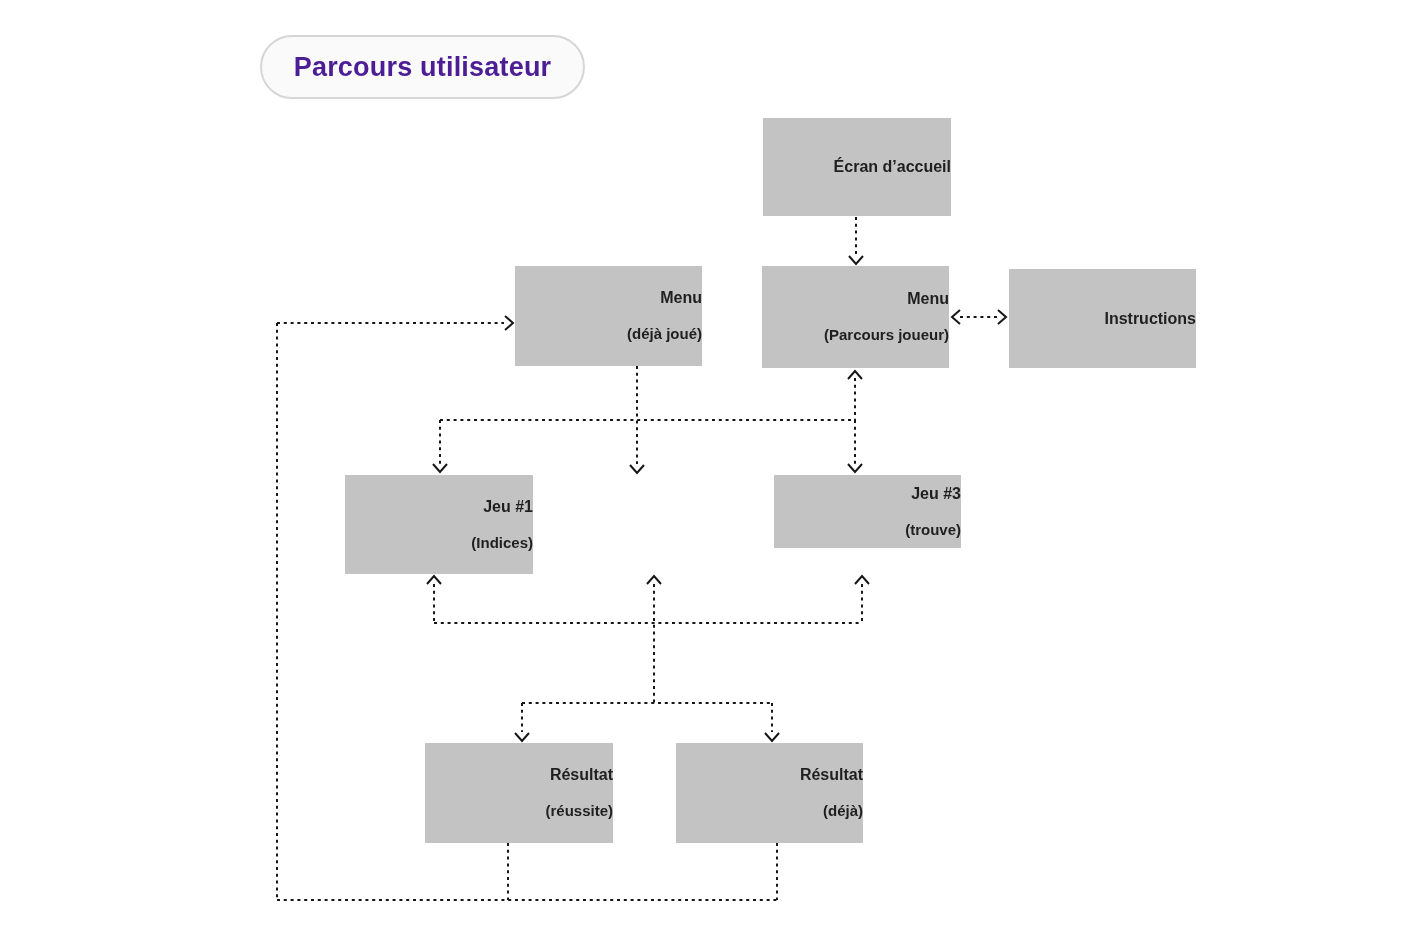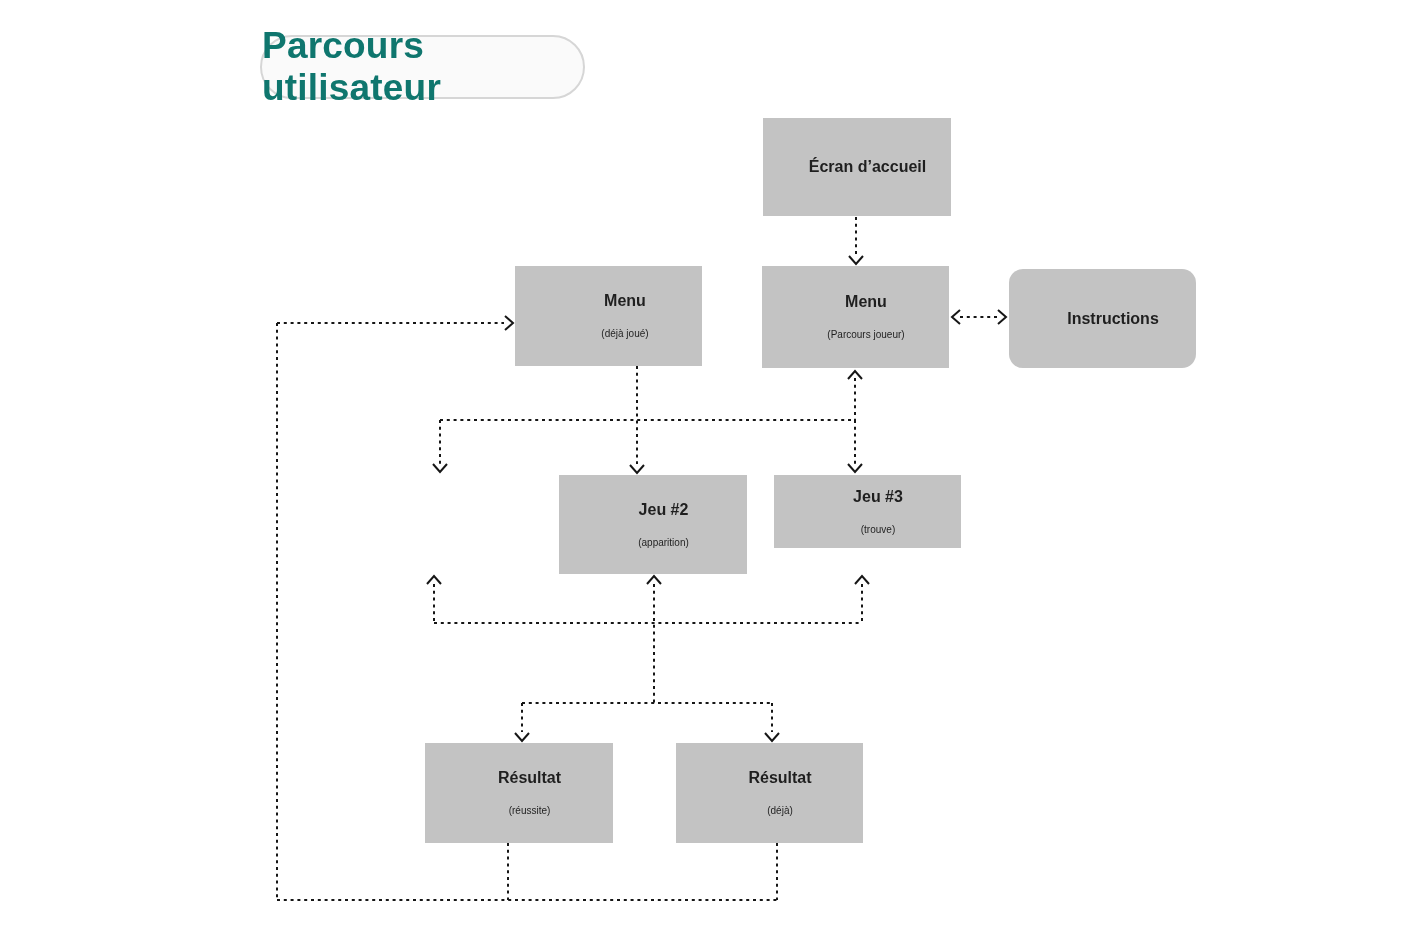--- a/index.html
+++ b/index.html
@@ -21,36 +21,36 @@
   .canvas{position:absolute;inset:0;width:1421px;height:931px;}
 
   .title-pill{
     position:absolute;left:260px;top:35px;width:325px;height:64px;
     background:var(--pill-bg);
     border:2px solid var(--pill-border);
     border-radius:32px;
     display:flex;align-items:center;justify-content:center;
   }
   .title-pill .title-text{
-    font-size:37px;font-weight:bold;color:#0f766e;letter-spacing:0.2px;
+    font-size:27px;font-weight:bold;color:#4c1d95;letter-spacing:0.2px;
   }
 
   .node{
     position:absolute;
     background:var(--node-fill);
-    display:flex;flex-direction:column;justify-content:center;align-items:center;
+    display:flex;flex-direction:column;justify-content:center;align-items:flex-end;
     color:var(--text);
   }
   .node .node-title{font-size:16px;font-weight:bold;line-height:1.2;}
-  .node .node-sub{font-size:10px;line-height:1.25;margin-top:18px;}
+  .node .node-sub{font-size:15px;line-height:1.25;margin-top:18px;font-weight:bold;}
 
   .pos-ecran        {left:763px;top:118px;width:188px;height:98px; padding-left:21px;}
   .pos-menu-dj      {left:515px;top:266px;width:187px;height:100px;padding-left:33px;}
   .pos-menu-nj      {left:762px;top:266px;width:187px;height:102px;padding-left:21px;}
-  .pos-instructions {left:1009px;top:269px;width:187px;height:99px;padding-left:21px;border-radius:14px;}
+  .pos-instructions {left:1009px;top:269px;width:187px;height:99px;padding-left:21px;}
   .pos-jeu1         {left:345px;top:475px;width:188px;height:99px; padding-left:21px;}
   .pos-jeu2         {left:559px;top:475px;width:188px;height:99px; padding-left:21px;}
   .pos-jeu3         {left:774px;top:475px;width:187px;height:73px; padding-left:21px;}
   .pos-res-reussite {left:425px;top:743px;width:188px;height:100px;padding-left:21px;}
   .pos-res-echec    {left:676px;top:743px;width:187px;height:100px;padding-left:21px;}
 
   svg.connectors{
     position:absolute;inset:0;width:1421px;height:931px;
     color:var(--line);
     pointer-events:none;
@@ -125,25 +125,25 @@
 
   <div class="node pos-menu-nj">
     <div class="node-title">Menu</div>
     <div class="node-sub">(Parcours joueur)</div>
   </div>
 
   <div class="node pos-instructions">
     <div class="node-title">Instructions</div>
   </div>
 
+  <div class="node pos-jeu1">
+    <div class="node-title">Jeu #1</div>
+    <div class="node-sub">(Indices)</div>
+  </div>
 
-  <div class="node pos-jeu2">
-    <div class="node-title">Jeu #2</div>
-    <div class="node-sub">(apparition)</div>
-  </div>
 
   <div class="node pos-jeu3">
     <div class="node-title">Jeu #3</div>
     <div class="node-sub">(trouve)</div>
   </div>
 
   <div class="node pos-res-reussite">
     <div class="node-title">Résultat</div>
     <div class="node-sub">(réussite)</div>
   </div>

